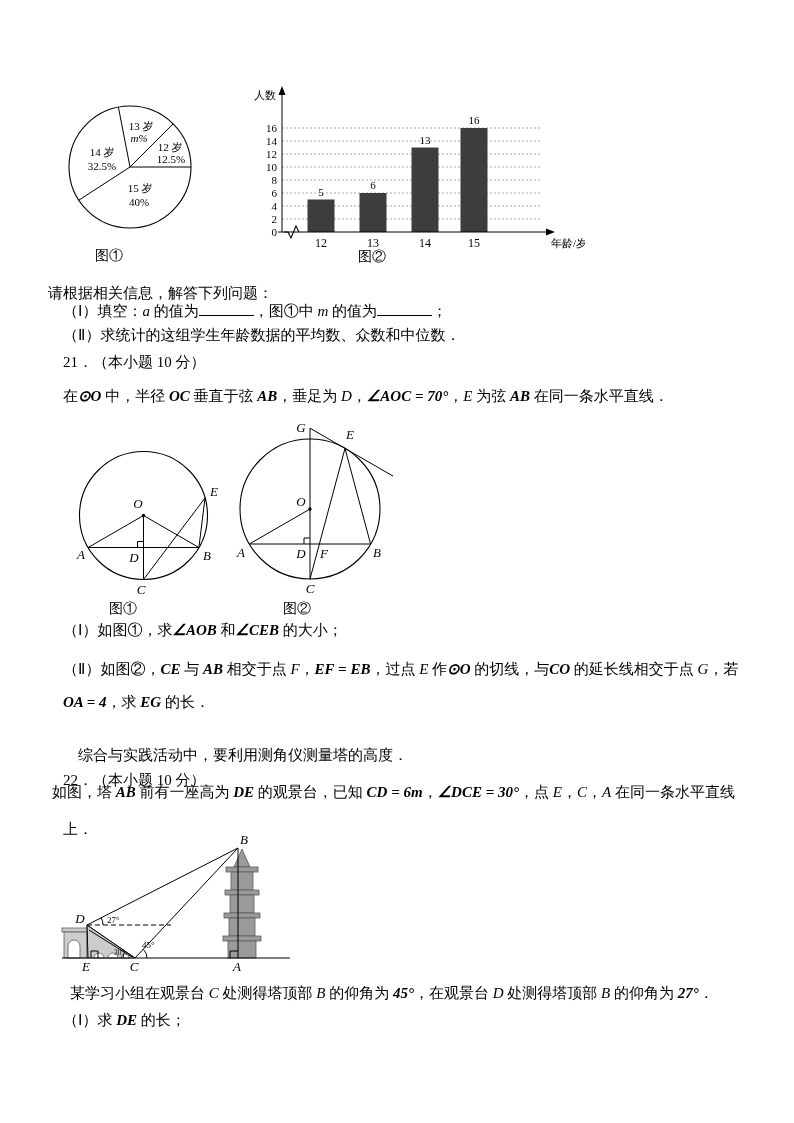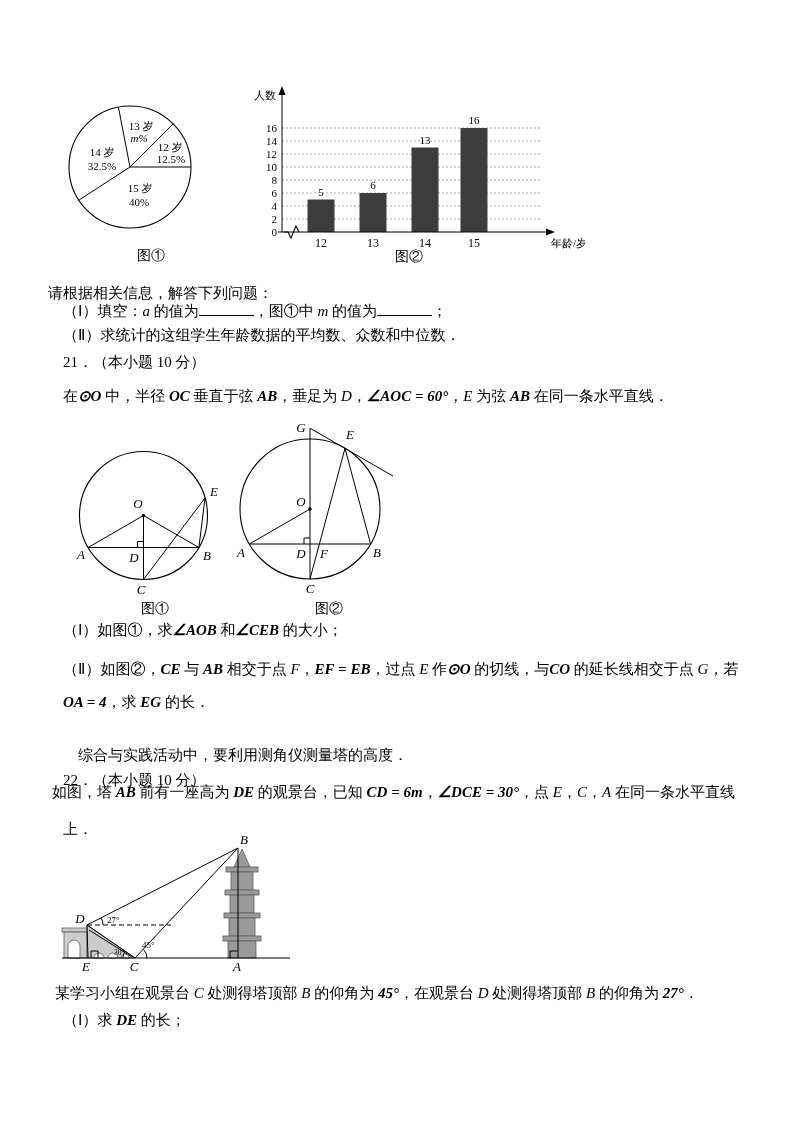--- a/index.html
+++ b/index.html
@@ -1,19 +1,19 @@
 <!DOCTYPE html>
 <html><head>
 <meta charset="utf-8">
 <style>
   html,body{margin:0;padding:0;background:#e8e8e8;}
   .page{position:relative;width:794px;height:1123px;background:#ffffff;margin:0 auto;
         font-family:"Liberation Serif",serif;color:#000;overflow:hidden;}
   .tl{position:absolute;white-space:nowrap;font-size:15px;line-height:1.35;}
-  .cap{position:absolute;font-size:14px;text-align:right;}
+  .cap{position:absolute;font-size:14px;text-align:left;}
   .abs{position:absolute;}
   
   .m{font-family:"Liberation Serif",serif;font-style:italic;font-weight:bold;}
   .im{font-family:"Liberation Serif",serif;font-style:italic;}
   .blank{display:inline-block;width:55px;height:14px;border-bottom:1px solid #000;vertical-align:baseline;}
   
   .ln{fill:none;stroke:#000;stroke-width:1.1;}
   .thin{fill:none;stroke:#000;stroke-width:1;}
   .lb{font-family:"Liberation Serif",serif;font-style:italic;font-size:13px;text-anchor:middle;}
   .pt{font-family:"Liberation Serif",serif;font-size:11px;text-anchor:middle;}
@@ -92,21 +92,21 @@
     <text x="4" y="14" class="bt">人数</text>
     <text x="301" y="162" class="bt">年龄/岁</text>
   </svg>
   <div class="cap" style="left:358px;top:248px;width:65px;">图②</div>
 
   <div class="tl" style="left:48px;top:283px;">请根据相关信息，解答下列问题：</div>
   <div class="tl" style="left:63px;top:301px;"><span>（Ⅰ）填空：</span><span class="im">a</span><span> 的值为</span><span class="blank"></span><span>，图①中 </span><span class="im">m</span><span> 的值为</span><span class="blank"></span><span>；</span></div>
   <div class="tl" style="left:63px;top:325px;">（Ⅱ）求统计的这组学生年龄数据的平均数、众数和中位数．</div>
 
   <div class="tl" style="left:63px;top:352px;">21．（本小题 10 分）</div>
-  <div class="tl" style="left:63px;top:386px;"><span>在</span><span class="m">⊙O</span><span> 中，半径 </span><span class="m">OC</span><span> 垂直于弦 </span><span class="m">AB</span><span>，垂足为 </span><span class="im">D</span><span>，</span><span class="m">∠AOC = 60°</span><span>，</span><span class="im">E</span><span> 为弦 </span><span class="m">AB</span><span> 在同一条水平直线．</span></div>
+  <div class="tl" style="left:63px;top:386px;"><span>在</span><span class="m">⊙O</span><span> 中，半径 </span><span class="m">OC</span><span> 垂直于弦 </span><span class="m">AB</span><span>，垂足为 </span><span class="im">D</span><span>，</span><span class="m">∠AOC = 70°</span><span>，</span><span class="im">E</span><span> 为弦 </span><span class="m">AB</span><span> 在同一条水平直线．</span></div>
 
   <svg class="abs" style="left:75px;top:440px;" width="150" height="158" viewBox="0 0 150 158">
     <circle cx="68.5" cy="75.5" r="64" class="ln"></circle>
     <circle cx="68.5" cy="75.5" r="1.7" fill="#000"></circle>
     <line x1="13.1" y1="107.5" x2="123.9" y2="107.5" class="thin"></line>
     <line x1="68.5" y1="75.5" x2="13.1" y2="107.5" class="thin"></line>
     <line x1="68.5" y1="75.5" x2="123.9" y2="107.5" class="thin"></line>
     <line x1="68.5" y1="75.5" x2="68.5" y2="139.5" class="thin"></line>
     <line x1="68.5" y1="139.5" x2="130" y2="58" class="thin"></line>
     <line x1="123.9" y1="107.5" x2="130" y2="58" class="thin"></line>
@@ -190,16 +190,16 @@
     <text class="ag" x="49" y="90">27°</text>
     <text class="ags" x="56" y="122">30°</text>
     <text class="ag" x="84" y="115">45°</text>
     <text class="lb" x="186" y="11">B</text>
     <text class="lb" x="22" y="90">D</text>
     <text class="lb" x="28" y="138">E</text>
     <text class="lb" x="76" y="138">C</text>
     <text class="lb" x="179" y="138">A</text>
   </svg>
 
-  <div class="tl" style="left:55px;top:983px;"><span>某学习小组在观景台 </span><span class="im">C</span><span> 处测得塔顶部 </span><span class="im">B</span><span> 的仰角为 </span><span class="m">45°</span><span>，在观景台 </span><span class="im">D</span><span> 处测得塔顶部 </span><span class="im">B</span><span> 的仰角为 </span><span class="m">27°</span><span>．</span></div>
+  <div class="tl" style="left:70px;top:983px;"><span>某学习小组在观景台 </span><span class="im">C</span><span> 处测得塔顶部 </span><span class="im">B</span><span> 的仰角为 </span><span class="m">45°</span><span>，在观景台 </span><span class="im">D</span><span> 处测得塔顶部 </span><span class="im">B</span><span> 的仰角为 </span><span class="m">27°</span><span>．</span></div>
   <div class="tl" style="left:63px;top:1010px;"><span>（Ⅰ）求 </span><span class="m">DE</span><span> 的长；</span></div>
 
 </div>
 
 </body></html>

